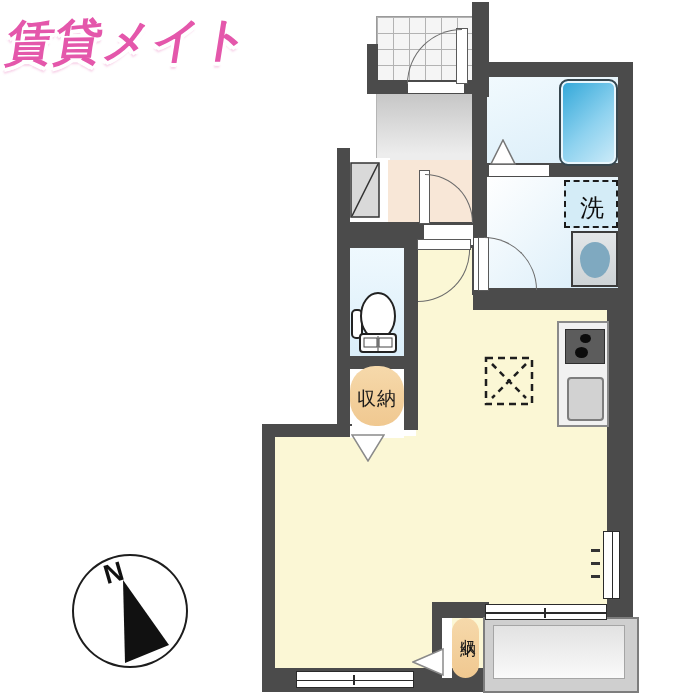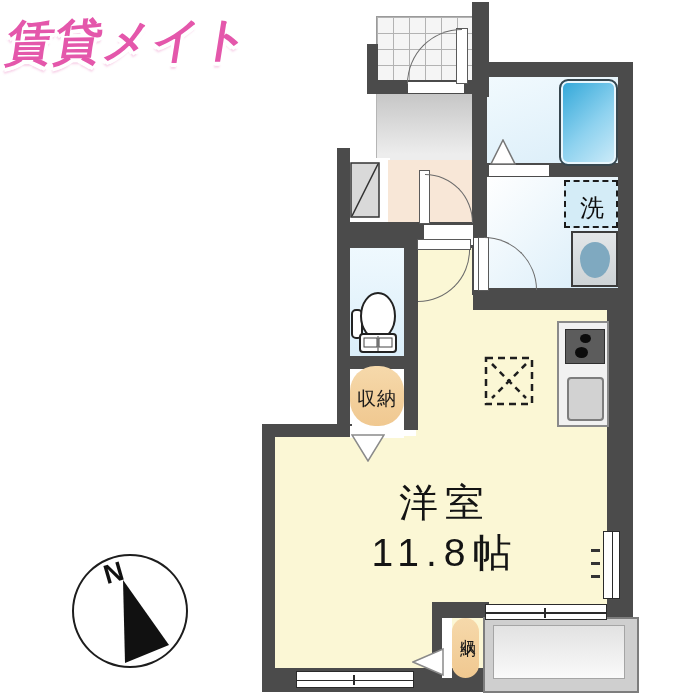--- a/index.html
+++ b/index.html
@@ -184,24 +184,20 @@
     <div class="tick-v" style="left:58px;"></div>
   </div>
   <div class="win" style="left:603px;top:531px;width:17px;height:68px;">
     <div class="winline-v"></div>
   </div>
   <div class="dash3" style="left:591px;top:549px;"></div>
   <div class="dash3" style="left:591px;top:562px;"></div>
   <div class="dash3" style="left:591px;top:575px;"></div>
 
 
-  <div class="label roomname" style="left:320px;top:478px;width:250px;">
-    <div>洋室</div>
-    <div>11.8帖</div>
-  </div>
 
   <div class="compass" style="left:72px;top:554px;width:112px;height:110px;"></div>
   <div class="north label" style="left:104px;top:558px;">N</div>
   <svg class="abs" style="left:100px;top:575px;" width="80" height="95">
     <polygon points="23,5 69,70 25,88" fill="#111111"></polygon>
   </svg>
 
   <div class="label logo" style="left:12px;top:12px;">賃貸メイト</div>
 
 </div>

